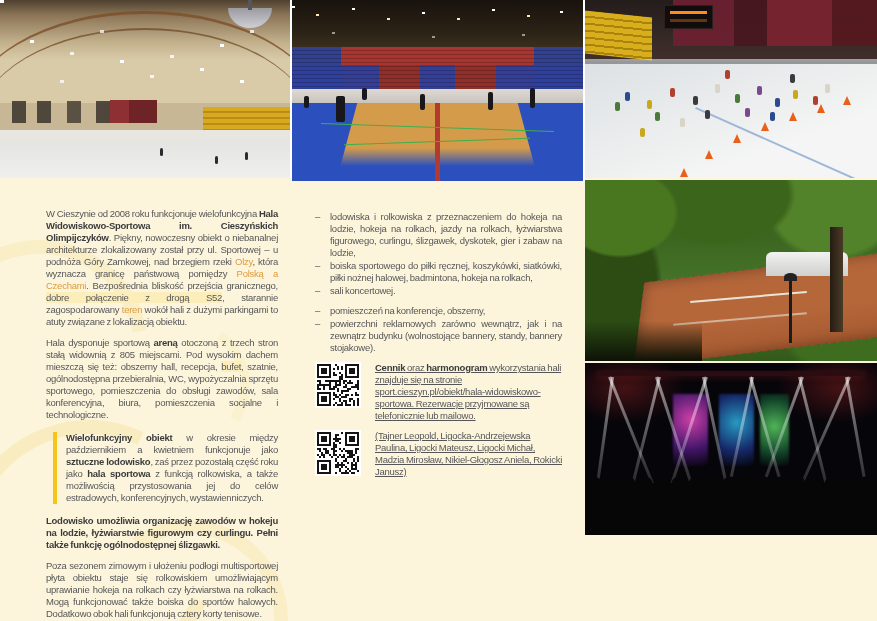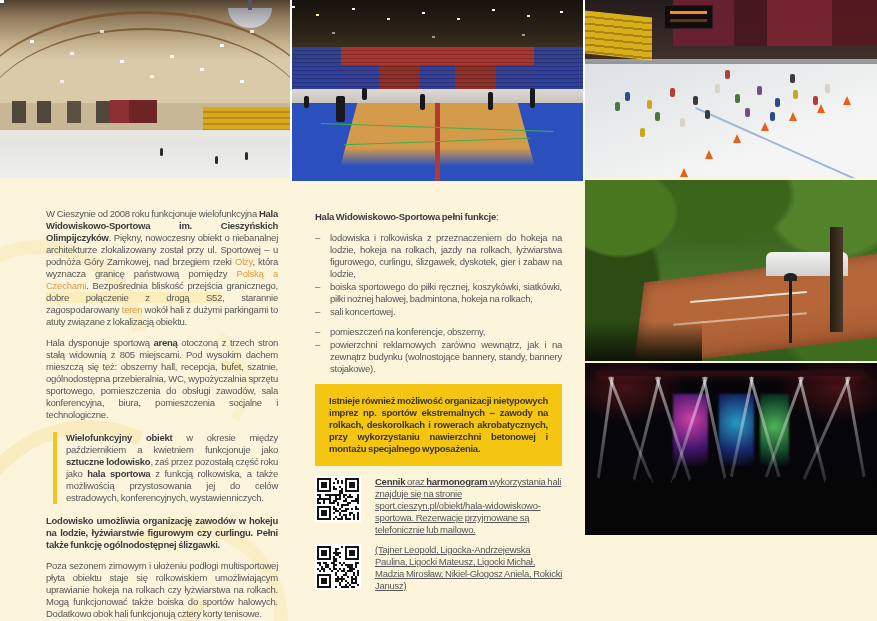--- a/index.html
+++ b/index.html
@@ -248,21 +248,20 @@
 
   <div class="col col-left">
     <p><span>W Cieszynie od 2008 roku funkcjonuje wielofunkcyjna </span><span class="b">Hala Widowiskowo-Sportowa im. Cieszyńskich Olimpijczyków</span><span>. Piękny, nowoczesny obiekt o niebanalnej architekturze zlokalizowany został przy ul. Sportowej – u podnóża Góry Zamkowej, nad brzegiem rzeki </span><span class="o">Olzy</span><span>, która wyznacza granicę państwową pomiędzy </span><span class="o">Polską a Czechami</span><span>. Bezpośrednia bliskość przejścia granicznego, </span><span class="h">dobre połączenie z drogą S52</span><span>, starannie zagospodarowany </span><span class="o">teren</span><span> wokół hali z dużymi parkingami to atuty związane z lokalizacją obiektu.</span></p>
     <p><span>Hala dysponuje sportową </span><span class="b">areną</span><span> otoczoną z trzech stron stałą widownią z 805 miejscami. Pod wysokim dachem mieszczą się też: obszerny hall, recepcja, </span><span class="h">bufet</span><span>, szatnie, ogólnodostępna przebieralnia, WC, wypożyczalnia sprzętu sportowego, pomieszczenia do obsługi zawodów, sala konferencyjna, biura, pomieszczenia socjalne i technologiczne.</span></p>
     <div class="callout"><span class="b">Wielofunkcyjny obiekt</span><span> w okresie między październikiem a kwietniem funkcjonuje jako </span><span class="b">sztuczne lodowisko</span><span>, zaś przez pozostałą część roku jako </span><span class="b">hala sportowa</span><span> z funkcją rolkowiska, a także możliwością przystosowania jej do celów estradowych, konferencyjnych, wystawienniczych.</span></div>
     <p><span class="b">Lodowisko umożliwia organizację zawodów w hokeju na lodzie, łyżwiarstwie figurowym czy curlingu. Pełni także funkcję ogólnodostępnej ślizgawki.</span></p>
     <p><span>Poza sezonem zimowym i ułożeniu podłogi multisportowej płyta obiektu staje się rolkowiskiem umożliwiającym uprawianie hokeja na rolkach czy łyżwiarstwa na rolkach. Mogą funkcjonować także boiska do sportów halowych. Dodatkowo obok hali funkcjonują cztery korty tenisowe.</span></p>
   </div>
 
   <div class="col col-mid">
-    <p class="heading"><span class="b">Hala Widowiskowo-Sportowa pełni funkcje</span><span>:</span></p>
     <div class="mlist">
         <div class="bullet">
           <span class="dash">–</span>
           <span class="btext"><span>lodowiska i rolkowiska z przeznaczeniem do hokeja na lodzie, hokeja na rolkach, jazdy na rolkach, łyżwiarstwa figurowego, curlingu, ślizgawek, dyskotek, gier i zabaw na lodzie,</span></span>
         </div>
         <div class="bullet">
           <span class="dash">–</span>
           <span class="btext"><span>boiska sportowego do piłki ręcznej, koszykówki, siatkówki, piłki nożnej halowej, badmintona, hokeja na rolkach,</span></span>
         </div>
         <div class="bullet">
@@ -273,21 +272,20 @@
     <div class="mlist">
         <div class="bullet">
           <span class="dash">–</span>
           <span class="btext"><span>pomieszczeń na konferencje, obszerny,</span></span>
         </div>
         <div class="bullet">
           <span class="dash">–</span>
           <span class="btext"><span>powierzchni reklamowych zarówno wewnątrz, jak i na zewnątrz budynku (wolnostojące bannery, standy, bannery stojakowe).</span></span>
         </div>
       </div>
-    <div class="ybox"><span>Istnieje również możliwość organizacji nietypowych imprez np. sportów ekstremalnych – zawody na rolkach, deskorolkach i rowerach akrobatycznych, przy wykorzystaniu nawierzchni betonowej i montażu specjalnego wyposażenia.</span></div>
     <div class="qr-row">
       <div class="qr"><svg width="46" height="46">
             <rect width="46" height="46" fill="#fff"></rect>
             <rect x="2" y="18" width="2" height="2" fill="#141414"></rect>
             <rect x="2" y="22" width="2" height="2" fill="#141414"></rect>
             <rect x="2" y="24" width="2" height="2" fill="#141414"></rect>
             <rect x="2" y="26" width="2" height="2" fill="#141414"></rect>
             <rect x="4" y="18" width="2" height="2" fill="#141414"></rect>
             <rect x="4" y="20" width="2" height="2" fill="#141414"></rect>
             <rect x="4" y="22" width="2" height="2" fill="#141414"></rect>

